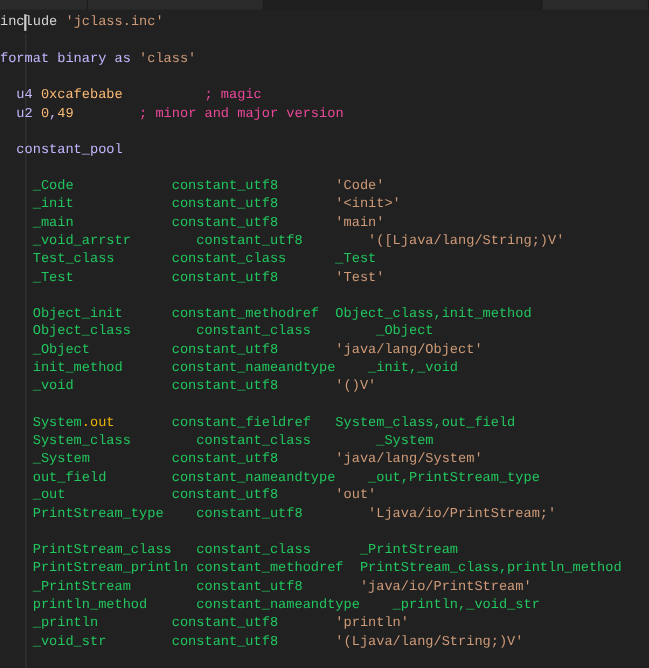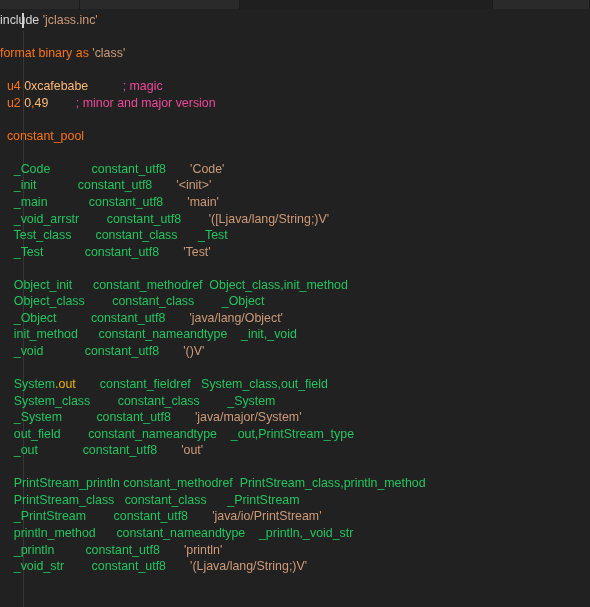--- a/index.html
+++ b/index.html
@@ -65,31 +65,31 @@
     opacity: .85;
   }
 
   #code {
     position: absolute;
     left: 0;
     top: 0;
     width: 590px;
     padding: 3px 0 0 0;
     margin: 0;
-    font-family: Liberation Sans, sans-serif;
+    font-family: Liberation Mono, monospace;
     font-size: 12.4px;
     line-height: 16.55px;
     color: #d6d6d6;
     white-space: pre;
     tab-size: 4;
   }
   .ln { display: block; height: 16.55px; white-space: pre; }
 
   
-  .kw    { color: #f97316; }          
+  .kw    { color: #c4b5fd; }          
   .id    { color: #22c55e; }
   .dir   { color: #d6d6d6; }
   .str   { color: #ce9a78; }          
   .num   { color: #fdba74; }          
   .cmt   { color: #ec4899; }          
   .prop  { color: #eab308; }
 
   
   #caret {
     position: absolute;
@@ -139,24 +139,25 @@
 </span><span class="ln"><span class="id">    _Test            constant_utf8       </span><span class="str">'Test'</span>
 </span><span class="ln">
 </span><span class="ln"><span class="id">    Object_init      constant_methodref  Object_class,init_method</span>
 </span><span class="ln"><span class="id">    Object_class        constant_class        _Object</span>
 </span><span class="ln"><span class="id">    _Object          constant_utf8       </span><span class="str">'java/lang/Object'</span>
 </span><span class="ln"><span class="id">    init_method      constant_nameandtype    _init,_void</span>
 </span><span class="ln"><span class="id">    _void            constant_utf8       </span><span class="str">'()V'</span>
 </span><span class="ln">
 </span><span class="ln"><span class="id">    System</span><span class="prop">.out</span><span class="id">       constant_fieldref   System_class,out_field</span>
 </span><span class="ln"><span class="id">    System_class        constant_class        _System</span>
-</span><span class="ln"><span class="id">    _System          constant_utf8       </span><span class="str">'java/major/System'</span>
+</span><span class="ln"><span class="id">    _System          constant_utf8       </span><span class="str">'java/lang/System'</span>
 </span><span class="ln"><span class="id">    out_field        constant_nameandtype    _out,PrintStream_type</span>
 </span><span class="ln"><span class="id">    _out             constant_utf8       </span><span class="str">'out'</span>
+</span><span class="ln"><span class="id">    PrintStream_type    constant_utf8        </span><span class="str">'Ljava/io/PrintStream;'</span>
 </span><span class="ln">
+</span><span class="ln"><span class="id">    PrintStream_class   constant_class      _PrintStream</span>
 </span><span class="ln"><span class="id">    PrintStream_println constant_methodref  PrintStream_class,println_method</span>
-</span><span class="ln"><span class="id">    PrintStream_class   constant_class      _PrintStream</span>
 </span><span class="ln"><span class="id">    _PrintStream        constant_utf8       </span><span class="str">'java/io/PrintStream'</span>
 </span><span class="ln"><span class="id">    println_method      constant_nameandtype    _println,_void_str</span>
 </span><span class="ln"><span class="id">    _println         constant_utf8       </span><span class="str">'println'</span>
 </span><span class="ln"><span class="id">    _void_str        constant_utf8       </span><span class="str">'(Ljava/lang/String;)V'</span>
 </span></pre>
 </div>
 
 </body></html>

